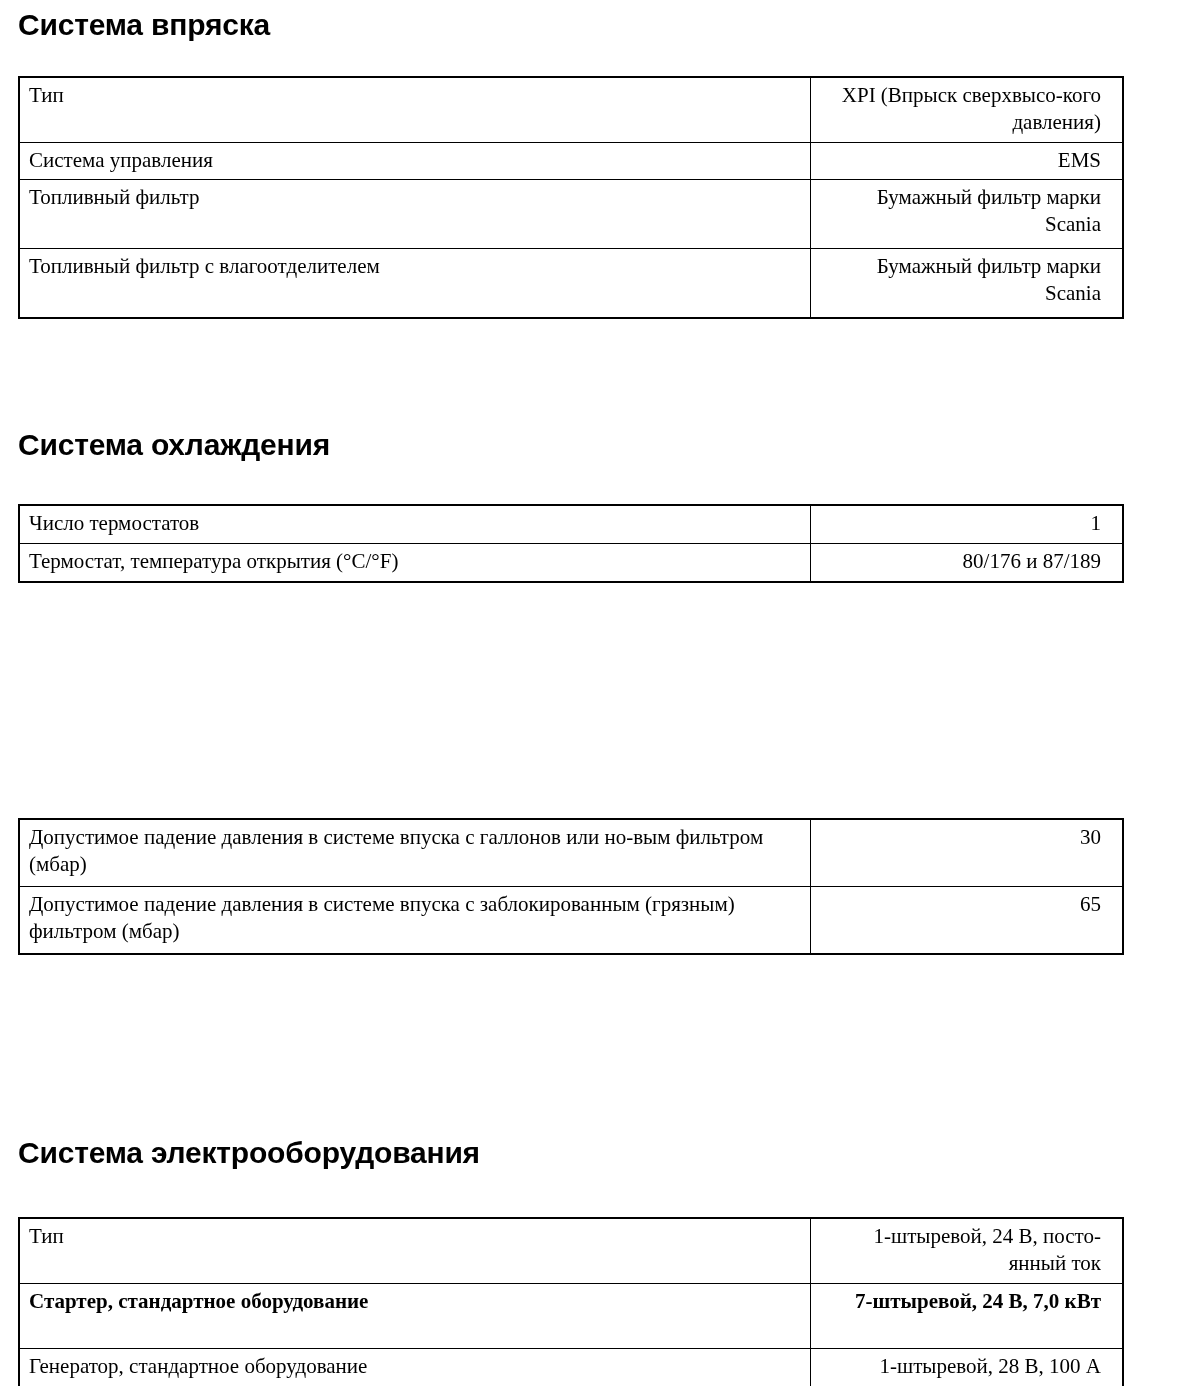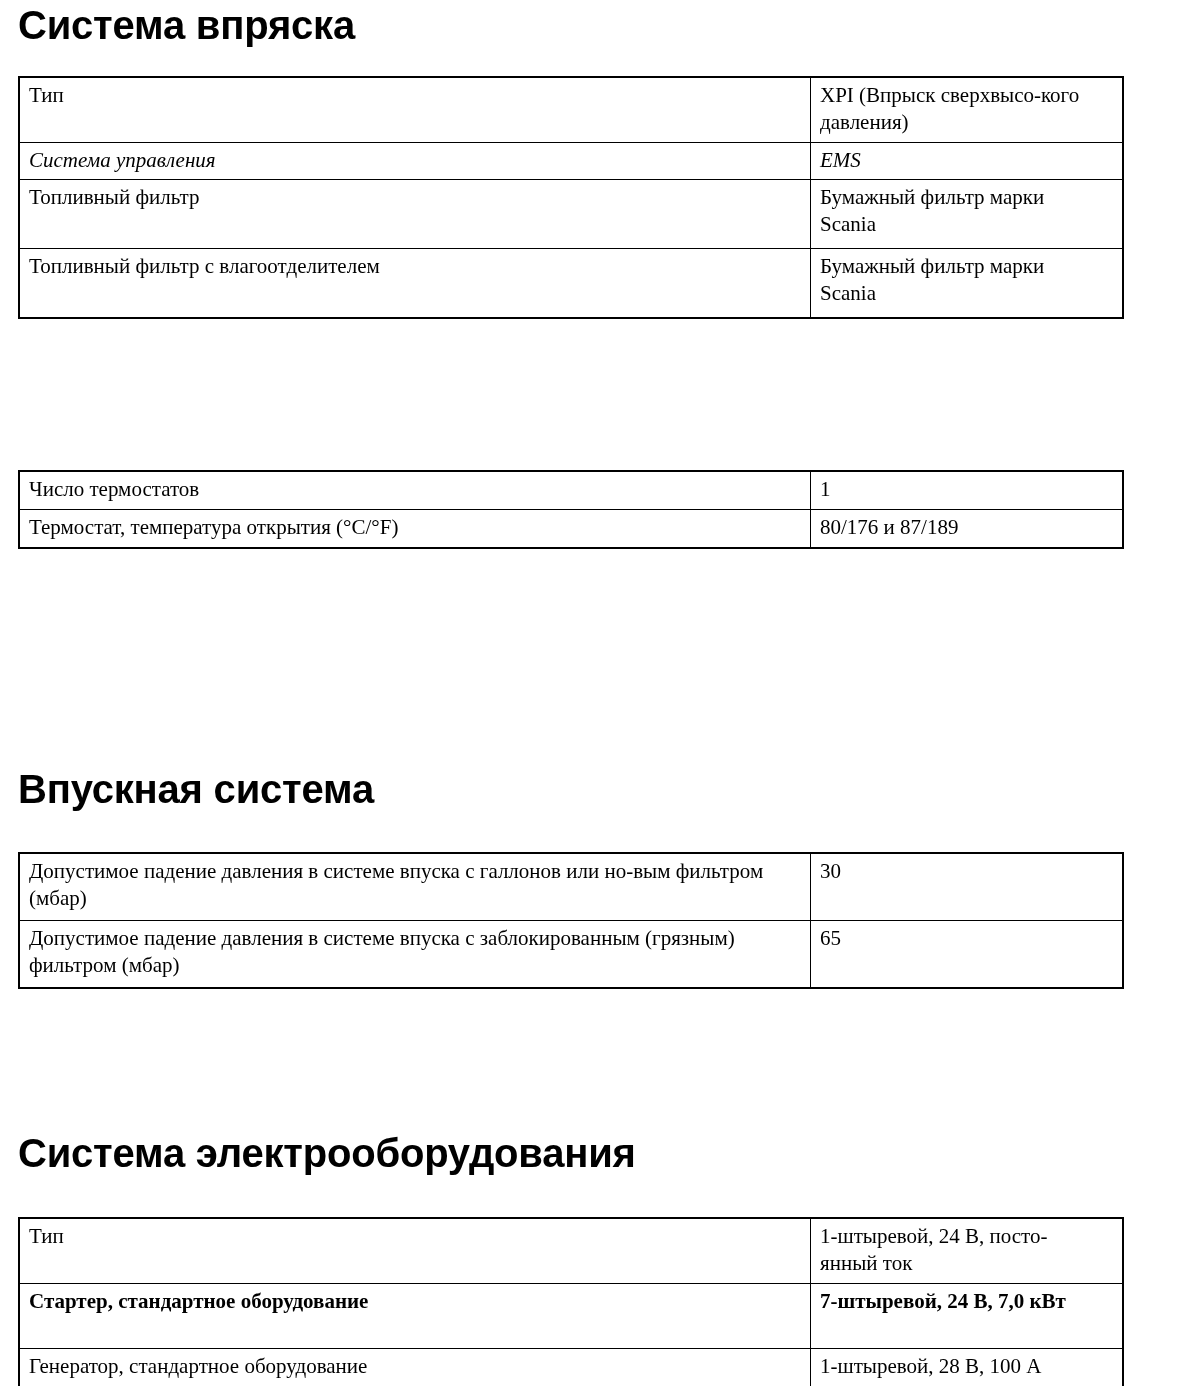--- a/index.html
+++ b/index.html
@@ -22,21 +22,21 @@
     overflow: hidden;
   }
   .section {
     position: absolute;
     left: 0;
     width: 1180px;
   }
   h2.section-heading {
     font-family: "Liberation Sans", "DejaVu Sans", sans-serif;
     font-weight: bold;
-    font-size: 40px;
+    font-size: 30px;
     line-height: 34px;
     letter-spacing: -0.2px;
     margin: 0 0 0 0;
     padding: 0 0 0 18px;
     color: #000000;
   }
   table.spec-table {
     border-collapse: collapse;
     table-layout: fixed;
     margin-left: 18px;
@@ -49,31 +49,31 @@
     font-family: "Liberation Serif", "DejaVu Serif", serif;
     font-size: 21px;
     line-height: 27px;
     vertical-align: top;
     color: #000000;
   }
   table.spec-table td.label {
     text-align: left;
   }
   table.spec-table td.value {
-    text-align: left;
+    text-align: right;
     width: 281px;
   }
   .t-injection td.label { width: 760px; }
   .t-cooling  td.label { width: 760px; }
   .t-intake   td.label { width: 760px; }
   .t-electric td.label { width: 760px; }
 
   
   .t-injection tr.h-tall td { height: 56px; }
-  .t-injection tr.h-short td { height: 28px; font-style: italic; }
+  .t-injection tr.h-short td { height: 28px; }
   .t-injection tr.h-mid td  { height: 60px; }
 
   .t-cooling tr td { height: 29px; }
 
   .t-intake tr td { height: 58px; }
 
   .t-electric tr.e-tall td { height: 56px; }
   .t-electric tr.e-mid td  { height: 56px; font-weight: bold; }
   .t-electric tr.e-last td { height: 30px; }
 
@@ -107,37 +107,37 @@
         </tr>
         <tr class="h-mid">
           <td class="label">Топливный фильтр с влагоотделителем</td>
           <td class="value">Бумажный фильтр марки Scania</td>
         </tr>
       </tbody>
     </table>
   </div>
 
   <div class="section" style="top:428px;">
+    <h2 class="section-heading">Система охлаждения</h2>
     <div style="height:42px;"></div>
     <table class="spec-table t-cooling">
       <tbody>
         <tr>
           <td class="label">Число термостатов</td>
           <td class="value">1</td>
         </tr>
         <tr>
           <td class="label">Термостат, температура открытия (°C/°F)</td>
           <td class="value">80/176 и 87/189</td>
         </tr>
       </tbody>
     </table>
   </div>
 
   <div class="section" style="top:772px;">
-    <h2 class="section-heading">Впускная система</h2>
     <div style="height:46px;"></div>
     <table class="spec-table t-intake">
       <tbody>
         <tr>
           <td class="label">Допустимое падение давления в системе впуска с галлонов или но-вым фильтром (мбар)</td>
           <td class="value">30</td>
         </tr>
         <tr>
           <td class="label">Допустимое падение давления в системе впуска с заблокированным (грязным) фильтром (мбар)</td>
           <td class="value">65</td>

